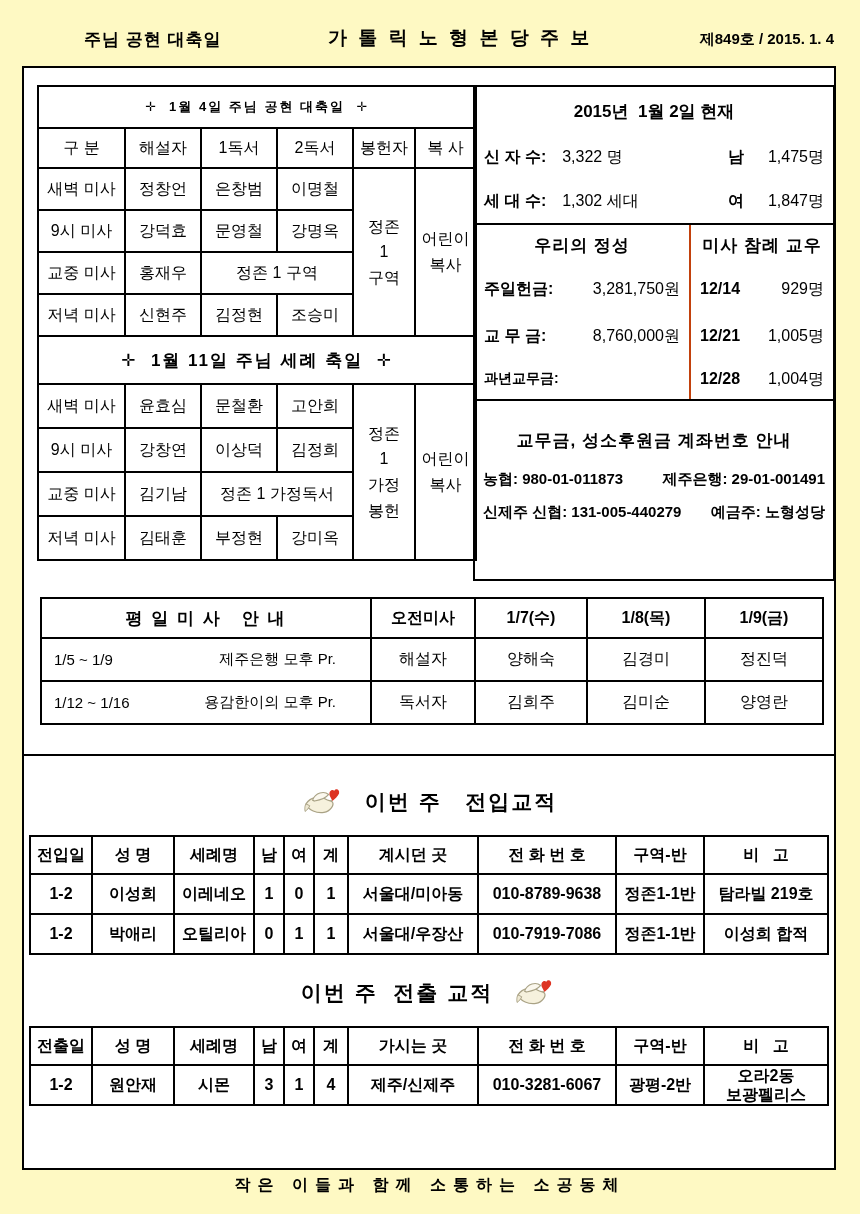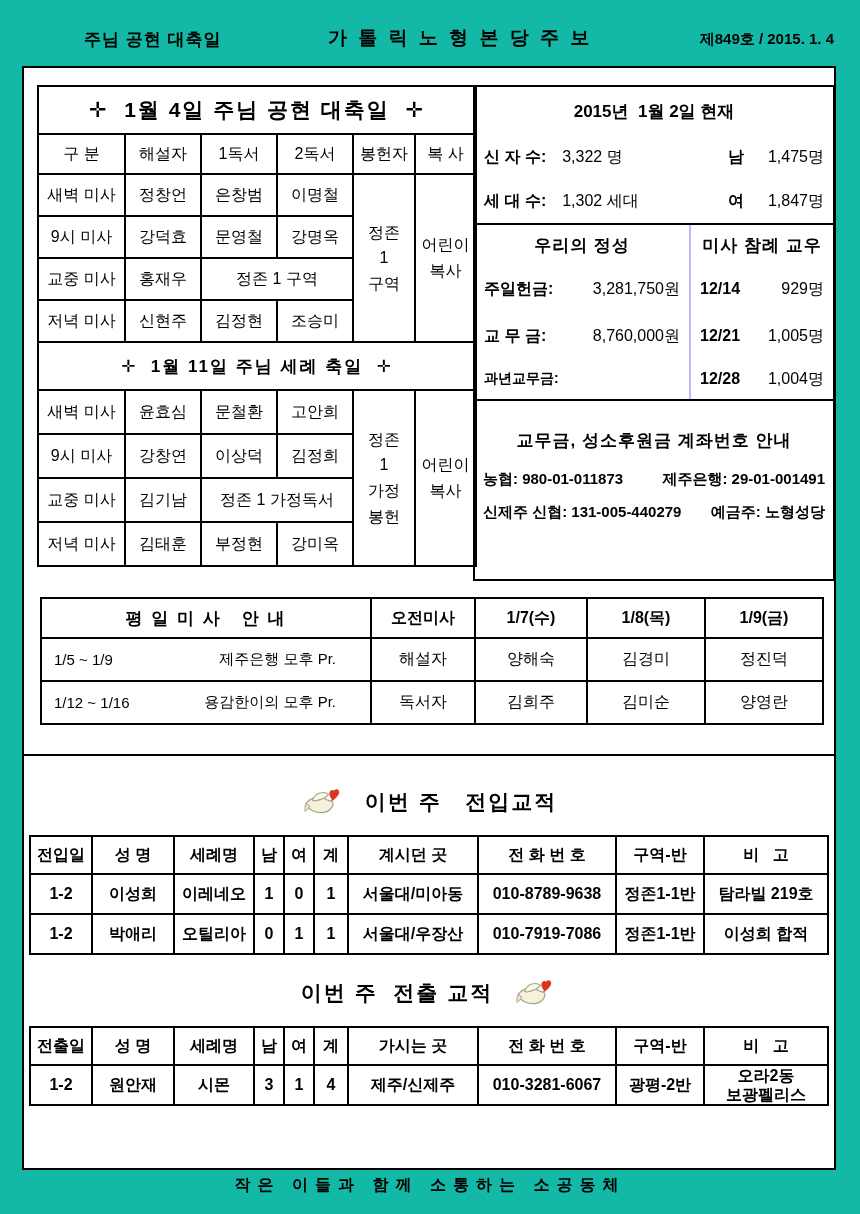--- a/index.html
+++ b/index.html
@@ -1,53 +1,53 @@
 <!DOCTYPE html>
 <html><head>
 <meta charset="utf-8">
 <style>
   * { margin:0; padding:0; box-sizing:border-box; }
   html,body { background:#e8e8e8; }
   body { font-family:"Liberation Sans","DejaVu Sans",sans-serif; color:#000; }
   .page {
-    position:relative; width:860px; height:1214px; background:#14b8a6;
+    position:relative; width:860px; height:1214px; background:#fef9c3;
     overflow:hidden; margin:0;
   }
 
   
   .mh-left  { position:absolute; left:84px;  top:28px; font-size:17px; font-weight:bold; letter-spacing:1px; white-space:pre; }
   .mh-center{ position:absolute; left:312px; top:25px; font-size:19px; font-weight:bold; letter-spacing:3px; white-space:pre;margin-left:16px; }
   .mh-right { position:absolute; right:26px; top:30px; font-size:15px; font-weight:bold; white-space:pre; }
 
   
   .outer-box { position:absolute; left:22px; top:66px; width:814px; height:1104px; border:2px solid #000; background:#fff; }
   .section1 { position:relative; height:688px; border-bottom:2px solid #000; }
   .section2 { position:relative; padding-top:26px; }
 
   
   .mass-block { position:absolute; left:13px; top:17px; }
   table.mass { border-collapse:collapse; table-layout:fixed; width:438px; }
   table.mass td { border:2px solid #000; text-align:center; vertical-align:middle; font-size:16px; padding:0 2px; }
-  table.mass tr.title-row td { height:48px; font-size:21px; font-weight:bold; letter-spacing:2px; white-space:pre;border-radius:19px; }
+  table.mass tr.title-row td { height:42px; font-size:13px; font-weight:bold; letter-spacing:2px; white-space:pre;border-radius:19px; }
   table.mass tr.title-row2 td { height:48px; font-size:17px; font-weight:bold; letter-spacing:2px; white-space:pre; }
   table.mass tr.hdr-row td { height:40px; }
   table.mass tr.data-row td { height:42px; }
   table.mass tr.data-row2 td { height:44px; }
   td.stacked { white-space:pre-line; line-height:1.6; font-size:16px; }
 
   
   .stats-block { position:absolute; left:449px; top:17px; width:362px; height:496px; border:2px solid #000; display:flex; flex-direction:column; }
   .stats-asof { height:48px; line-height:50px; text-align:center; font-size:17px; font-weight:bold; white-space:pre; }
   .stats-line { height:44px; display:flex; align-items:center; padding:0 9px; font-size:16px; font-weight:bold; white-space:pre; }
   .stats-line .val { font-weight:normal; margin-left:16px; width:112px; }
   .stats-line .sp  { flex:1; }
   .stats-line .val2{ font-weight:normal; width:80px; text-align:right; }
   .stats-grid { border-top:2px solid #000; border-bottom:2px solid #000;
                 display:grid; grid-template-columns:216px 1fr; grid-template-rows:40px 48px 46px 40px; }
-  .sg-left { border-right:2px solid #c4b5fd; }
+  .sg-left { border-right:2px solid #c2410c; }
   .sg-hdr  { display:flex; align-items:center; justify-content:center; font-weight:bold; font-size:17px; letter-spacing:1px; white-space:pre; }
   .sg-row  { display:flex; align-items:center; justify-content:space-between; padding:0 9px; font-size:16px; }
   .sg-row .lbl { font-weight:bold; white-space:pre; }
   .sg-row.small .lbl { font-size:14px; }
   .account { flex:1; padding:16px 8px 0 8px;margin-top:12px; }
   .account-title { text-align:center; font-weight:bold; font-size:17px; letter-spacing:1px; margin-bottom:18px; white-space:pre; }
   .account-row { display:flex; justify-content:space-between; font-size:15px; margin:0 0 14px 0; white-space:pre;font-weight:bold; }
 
   
   .weekday-block { position:absolute; left:16px; top:529px; }

